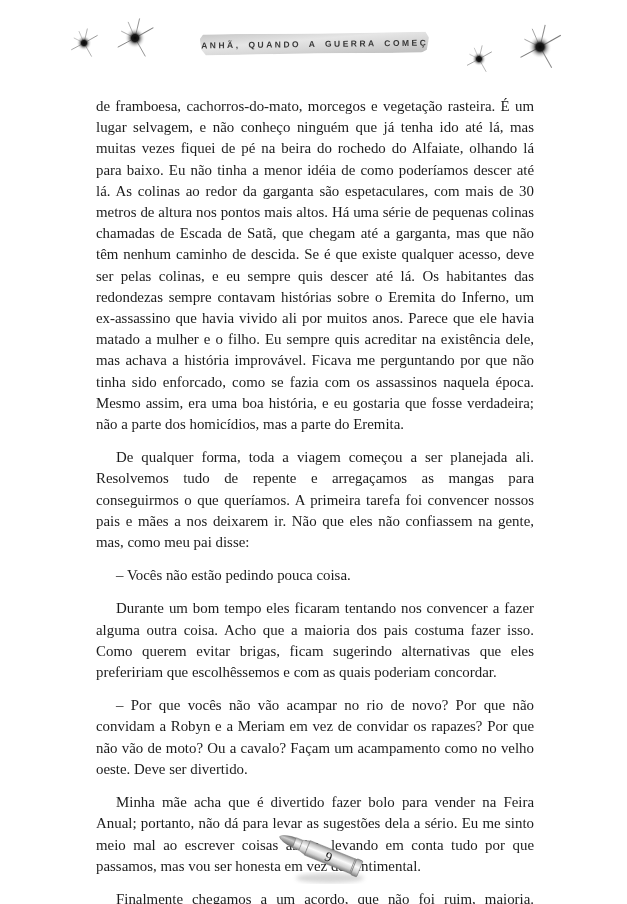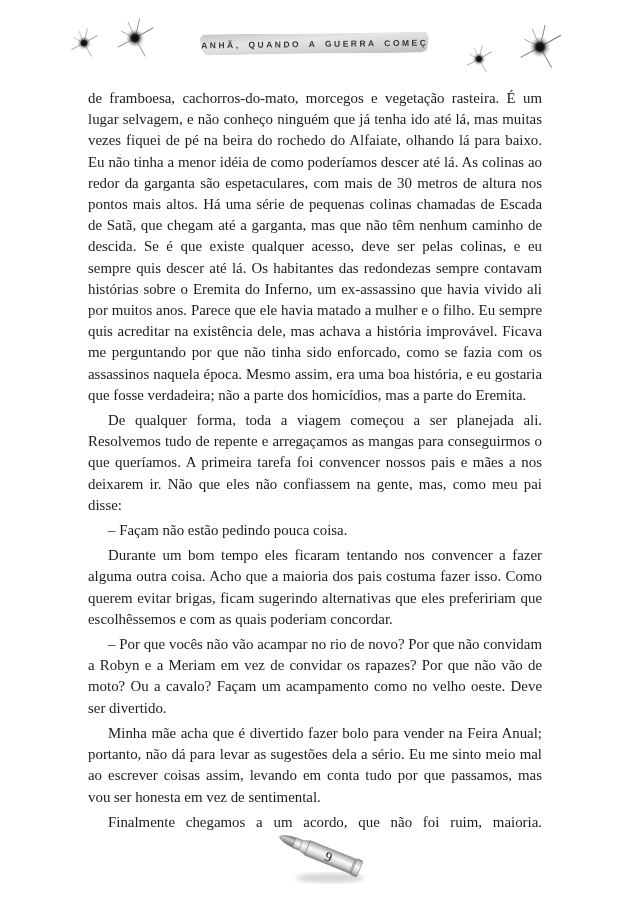--- a/index.html
+++ b/index.html
@@ -41,21 +41,21 @@
   
   .text-block {
     position: absolute;
     left: 84px; top: 84px;
     width: 462px;
     font-size: 14.9px;
     line-height: 21.2px;
     color: #1c1c1c;
     text-align: justify;
   }
-  .text-block p { margin: 4px; }
+  .text-block p { margin: 12px; }
   .text-block p.indent { text-indent: 20px; font-family: Liberation Serif, serif; }
   .text-block p.jlast { text-align-last: justify; }
 
   
   .cartridge {
     position: absolute;
     left: 268px; top: 824px;
     width: 116px; height: 66px;
   }
 </style>
@@ -116,21 +116,21 @@
       </svg>
 
     <div class="plate">
       <span class="plate-title">AMANHÃ, QUANDO A GUERRA COMEÇOU</span>
     </div>
   </header>
 
   <main class="text-block">
       <p class="">de framboesa, cachorros-do-mato, morcegos e vegetação rasteira. É um lugar selvagem, e não conheço ninguém que já tenha ido até lá, mas muitas vezes fiquei de pé na beira do rochedo do Alfaiate, olhando lá para baixo. Eu não tinha a menor idéia de como poderíamos descer até lá. As colinas ao redor da garganta são espetaculares, com mais de 30 metros de altura nos pontos mais altos. Há uma série de pequenas colinas chamadas de Escada de Satã, que chegam até a garganta, mas que não têm nenhum caminho de descida. Se é que existe qualquer acesso, deve ser pelas colinas, e eu sempre quis descer até lá. Os habitantes das redondezas sempre contavam histórias sobre o Eremita do Inferno, um ex-assassino que havia vivido ali por muitos anos. Parece que ele havia matado a mulher e o filho. Eu sempre quis acreditar na existência dele, mas achava a história improvável. Ficava me perguntando por que não tinha sido enforcado, como se fazia com os assassinos naquela época. Mesmo assim, era uma boa história, e eu gostaria que fosse verdadeira; não a parte dos homicídios, mas a parte do Eremita.</p>
       <p class="indent">De qualquer forma, toda a viagem começou a ser planejada ali. Resolvemos tudo de repente e arregaçamos as mangas para conseguirmos o que queríamos. A primeira tarefa foi convencer nossos pais e mães a nos deixarem ir. Não que eles não confiassem na gente, mas, como meu pai disse:</p>
-      <p class="indent">– Façam não estão pedindo pouca coisa.</p>
+      <p class="indent">– Vocês não estão pedindo pouca coisa.</p>
       <p class="indent">Durante um bom tempo eles ficaram tentando nos convencer a fazer alguma outra coisa. Acho que a maioria dos pais costuma fazer isso. Como querem evitar brigas, ficam sugerindo alternativas que eles prefeririam que escolhêssemos e com as quais poderiam concordar.</p>
       <p class="indent">– Por que vocês não vão acampar no rio de novo? Por que não convidam a Robyn e a Meriam em vez de convidar os rapazes? Por que não vão de moto? Ou a cavalo? Façam um acampamento como no velho oeste. Deve ser divertido.</p>
       <p class="indent">Minha mãe acha que é divertido fazer bolo para vender na Feira Anual; portanto, não dá para levar as sugestões dela a sério. Eu me sinto meio mal ao escrever coisas assim, levando em conta tudo por que passamos, mas vou ser honesta em vez de sentimental.</p>
       <p class="indent jlast">Finalmente chegamos a um acordo, que não foi ruim, maioria.</p>
     </main>
 
   <footer>
     <svg class="cartridge" viewBox="0 0 116 66">
       <ellipse cx="62" cy="54" rx="34" ry="5" fill="#9a9a9a" opacity="0.4" filter="url(#blurSoft)"></ellipse>
       <g transform="rotate(22 57 31)">

